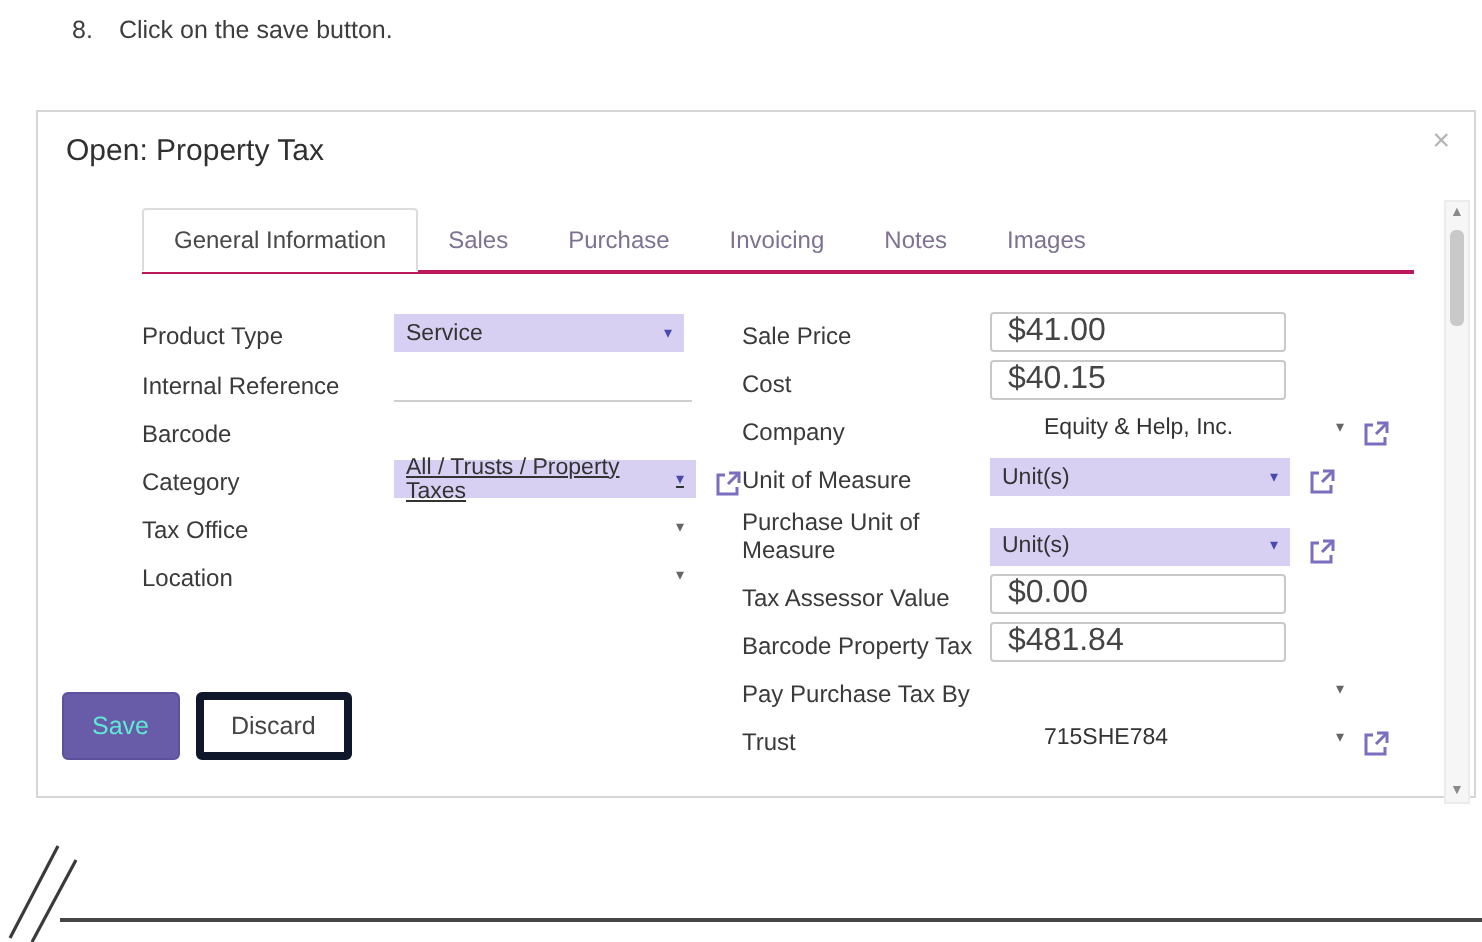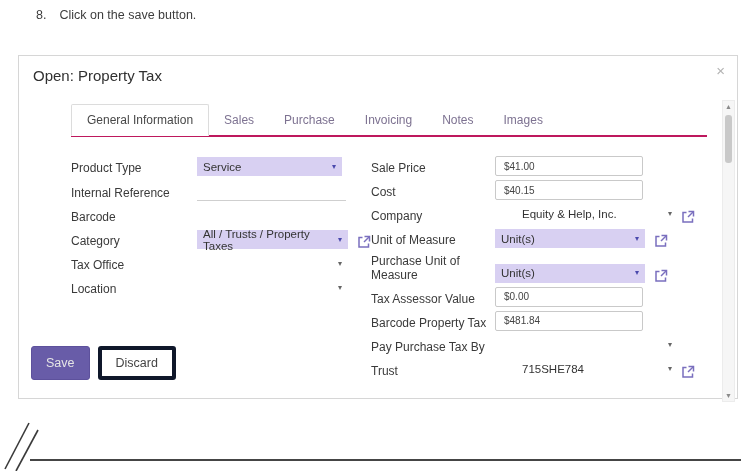--- a/index.html
+++ b/index.html
@@ -27,45 +27,45 @@
   .form{position:absolute;left:52px;top:100px;right:42px;display:flex;}
   .col-left{width:300px;flex:0 0 300px;}
   .col-right{flex:1;}
   .row{display:flex;align-items:flex-end;margin-bottom:4px;min-height:20px;}
   .lbl{flex:0 0 126px;font-size:12px;color:#3a3a3a;padding-top:3px;line-height:1.15;}
   .col-right .lbl{flex:0 0 124px;}
   .ctl{display:flex;align-items:center;}
   .sel-hl{background:#d8d0f2;height:19px;padding:0 6px;box-sizing:border-box;
     display:flex;align-items:center;justify-content:space-between;font-size:11.5px;color:#333;cursor:pointer;}
   .w145{width:145px;}
-  .w172{width:172px;}
+  .w172{width:172px;text-decoration:underline;}
   .w150{width:150px;gap:42px;}
   .uline{width:145px;height:18px;border:none;border-bottom:1px solid #cfcfcf;
     font-size:12px;outline:none;background:transparent;}
   .blank{width:145px;height:18px;}
   .dd-empty{width:145px;height:18px;display:flex;align-items:center;
     justify-content:flex-end;cursor:pointer;}
   .box{width:148px;height:20px;box-sizing:border-box;border:1px solid #c9c9c9;border-radius:2px;
-    padding:0 8px;font-size:10px;color:#444;outline:none;font-family:"Liberation Sans",sans-serif;}
+    padding:0 8px;font-size:16px;color:#444;outline:none;font-family:"Liberation Sans",sans-serif;}
   .plain-dd{width:150px;height:20px;display:flex;align-items:center;
     justify-content:space-between;font-size:11.5px;color:#333;cursor:pointer;margin-left:27px;}
   .caret{font-size:8px;color:#666;line-height:1;margin-left:6px;}
   .caret.dark{color:#4a49ad;}
   .ext{margin-left:9px;display:inline-flex;align-items:center;cursor:pointer;padding-top:2px;}
   
   .scrollbar{position:absolute;right:2px;top:44px;width:13px;height:302px;
     background:#f6f6f6;border:1px solid #ececec;box-sizing:border-box;
     display:flex;flex-direction:column;justify-content:space-between;align-items:center;}
   .sb-btn{font-size:7px;color:#8a8a8a;padding:2px 0;cursor:pointer;}
   .sb-thumb{position:absolute;top:14px;left:2px;width:7px;height:48px;background:#c9c9c9;border-radius:3px;}
   
   .footer{position:absolute;left:12px;bottom:18px;display:flex;gap:8px;}
   .btn{font-size:12.5px;padding:6px 14px;border-radius:3px;cursor:pointer;
     font-family:"Liberation Sans",sans-serif;}
-  .btn-save{background:#685ca8;border:1px solid #5d519c;color:#e5e5e5;}
+  .btn-save{background:#685ca8;border:1px solid #5d519c;color:#5eead4;}
   .btn-discard{background:#fff;border:4px solid #0f172a;color:#444;}
   
   .annot{position:absolute;left:2px;top:418px;width:48px;height:53px;}
   .bottom-line{position:absolute;left:30px;top:459px;width:711px;height:0;
     border-top:2px solid #454545;}
 </style>
 </head>
 <body>
 
 <div class="instruction">

